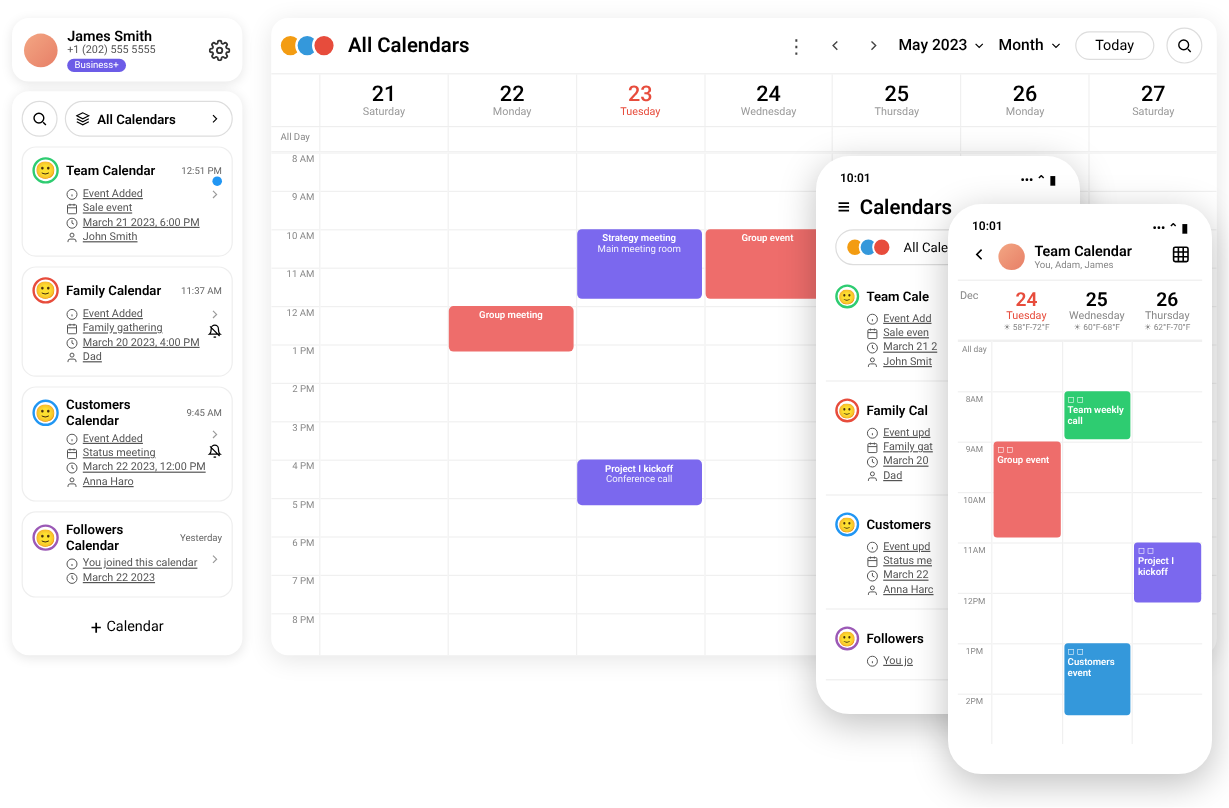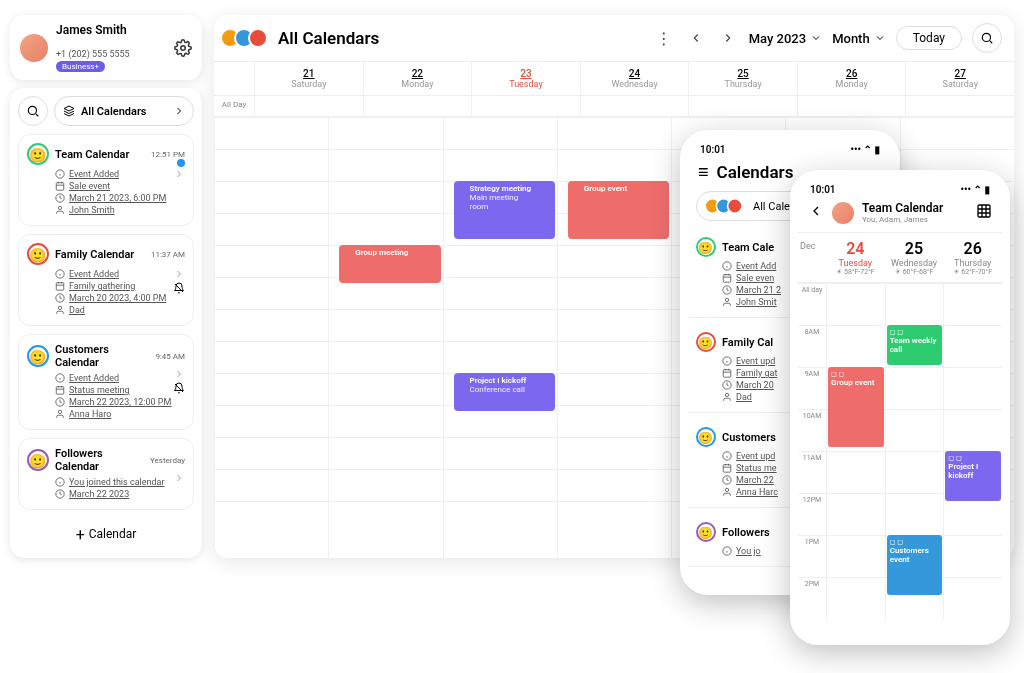--- a/index.html
+++ b/index.html
@@ -1,24 +1,24 @@
 <!DOCTYPE html>
 <html><head>
 <meta charset="utf-8">
 <style>
 *{margin:0;padding:0;box-sizing:border-box;font-family:-apple-system,BlinkMacSystemFont,"Segoe UI",Roboto,Arial,sans-serif;}
 body{background:#fff;padding:15px 10px 10px 10px;position:relative;width:1024px;height:673px;overflow:hidden;}
-.app{display:flex;gap:12px;}
+.app{display:flex;gap:24px;}
 .sidebar{width:192px;display:flex;flex-direction:column;gap:8px;}
 .card{background:#fff;border-radius:14px;box-shadow:0 2px 10px rgba(0,0,0,0.1);}
 .user-card{padding:8px 10px;display:flex;align-items:center;gap:8px;}
 .avatar{width:28px;height:28px;border-radius:50%;background:linear-gradient(135deg,#f3a683,#e77f67);flex-shrink:0;}
 .user-info{flex:1;font-size:11px;}
 .user-name{font-weight:600;font-size:12px;}
-.user-phone{font-size:9px;color:#555;margin-top:12px;}
+.user-phone{font-size:9px;color:#555;}
 .badge{background:#6c5ce7;color:#fff;font-size:8px;padding:1px 6px;border-radius:8px;display:inline-block;margin-top:2px;}
 .gear{width:18px;height:18px;color:#333;}
 .sidebar-main{padding:8px;flex:1;}
 .sb-top{display:flex;gap:6px;align-items:center;margin-bottom:8px;}
 .icon-btn{width:30px;height:30px;border-radius:50%;display:flex;align-items:center;justify-content:center;border:1px solid #ddd;background:#fff;}
 .dd{flex:1;height:30px;border-radius:16px;border:1px solid #ddd;display:flex;align-items:center;padding:0 8px;font-size:11px;font-weight:600;gap:6px;}
 .cal-item{border:1px solid #eee;border-radius:12px;padding:8px;margin-bottom:8px;position:relative;}
 .cal-head{display:flex;align-items:center;gap:6px;margin-bottom:4px;}
 .cal-av{width:22px;height:22px;border-radius:50%;border:2px solid;flex-shrink:0;font-size:14px;text-align:center;line-height:20px;}
 .cal-title{font-size:11px;font-weight:600;flex:1;}
@@ -32,29 +32,29 @@
 .avg{display:flex;}
 .avg .a{width:20px;height:20px;border-radius:50%;margin-left:-6px;border:2px solid #fff;}
 .a1{background:#f39c12;}.a2{background:#3498db;}.a3{background:#e74c3c;}
 .main-title{font-size:17px;font-weight:600;flex-grow:0;margin-right:auto;}
 .nav-btn{width:22px;height:22px;display:flex;align-items:center;justify-content:center;color:#444;}
 .month-sel{font-size:13px;font-weight:500;display:flex;align-items:center;gap:4px;}
 .today-btn{border:1px solid #ddd;border-radius:16px;padding:4px 16px;font-size:12px;}
 .days-head{display:flex;border-bottom:1px solid #eee;}
 .time-col{width:40px;font-size:8px;color:#888;text-align:center;}
 .day-col{flex:1;text-align:center;padding:6px 0;border-left:1px solid #f0f0f0;}
-.day-num{font-size:10px;font-weight:500;text-decoration:underline;}
+.day-num{font-size:18px;font-weight:500;}
 .day-name{font-size:9px;color:#999;}
 .today-col .day-num,.today-col .day-name{color:#e74c3c;}
 .grid{display:flex;flex:1;overflow:hidden;}
 .hours{width:40px;}
 .hour{height:32px;font-size:8px;color:#888;text-align:right;padding-right:4px;border-top:1px solid #f0f0f0;line-height:10px;}
 .day-body{flex:1;border-left:1px solid #f0f0f0;position:relative;}
 .day-body .slot{height:32px;border-top:1px solid #f0f0f0;}
-.event{position:absolute;left:10px;right:2px;border-radius:4px;padding:3px 16px;font-size:8px;color:#fff;overflow:hidden;}
+.event{position:absolute;left:0;right:2px;border-radius:4px;padding:3px 16px;font-size:8px;color:#fff;overflow:hidden;text-align:center;}
 .ev-title{font-weight:600;}
 .red{background:#ee6d6b;}.purple{background:#7b68ee;}.green{background:#2ecc71;}.blue{background:#3498db;}
 .phone{position:absolute;background:#fff;border-radius:28px;box-shadow:0 8px 30px rgba(0,0,0,0.25);overflow:hidden;border:8px solid #fff;}
 .phone1{width:220px;height:465px;left:680px;top:130px;}
 .phone2{width:220px;height:475px;left:790px;top:170px;}
 .statusbar{display:flex;justify-content:space-between;padding:6px 12px;font-size:10px;font-weight:600;}
 .ph-head{display:flex;align-items:center;gap:8px;padding:0 10px 8px;}
 .ph-title{font-size:17px;font-weight:600;}
 .ph-pill{border:1px solid #ddd;border-radius:16px;padding:4px 8px;display:flex;align-items:center;gap:6px;font-size:11px;margin:0 8px 8px;}
 .ph-cal-item{padding:8px;margin-bottom:6px;border-bottom:1px solid #eee;}
@@ -331,20 +331,35 @@
           <div class="day-body"></div>
           <div class="day-body"></div>
           <div class="day-body"></div>
           <div class="day-body"></div>
           <div class="day-body"></div>
           <div class="day-body"></div>
           <div class="day-body"></div>
         </div>
       </div>
     <div class="grid">
+      <div class="hours" id="hours-col">
+          <div class="hour">8 AM</div>
+          <div class="hour">9 AM</div>
+          <div class="hour">10 AM</div>
+          <div class="hour">11 AM</div>
+          <div class="hour">12 AM</div>
+          <div class="hour">1 PM</div>
+          <div class="hour">2 PM</div>
+          <div class="hour">3 PM</div>
+          <div class="hour">4 PM</div>
+          <div class="hour">5 PM</div>
+          <div class="hour">6 PM</div>
+          <div class="hour">7 PM</div>
+          <div class="hour">8 PM</div>
+        </div>
       <div id="grid-body" style="display:flex;flex:1">
           <div class="day-body">
             <div class="slot"></div>
             <div class="slot"></div>
             <div class="slot"></div>
             <div class="slot"></div>
             <div class="slot"></div>
             <div class="slot"></div>
             <div class="slot"></div>
             <div class="slot"></div>

